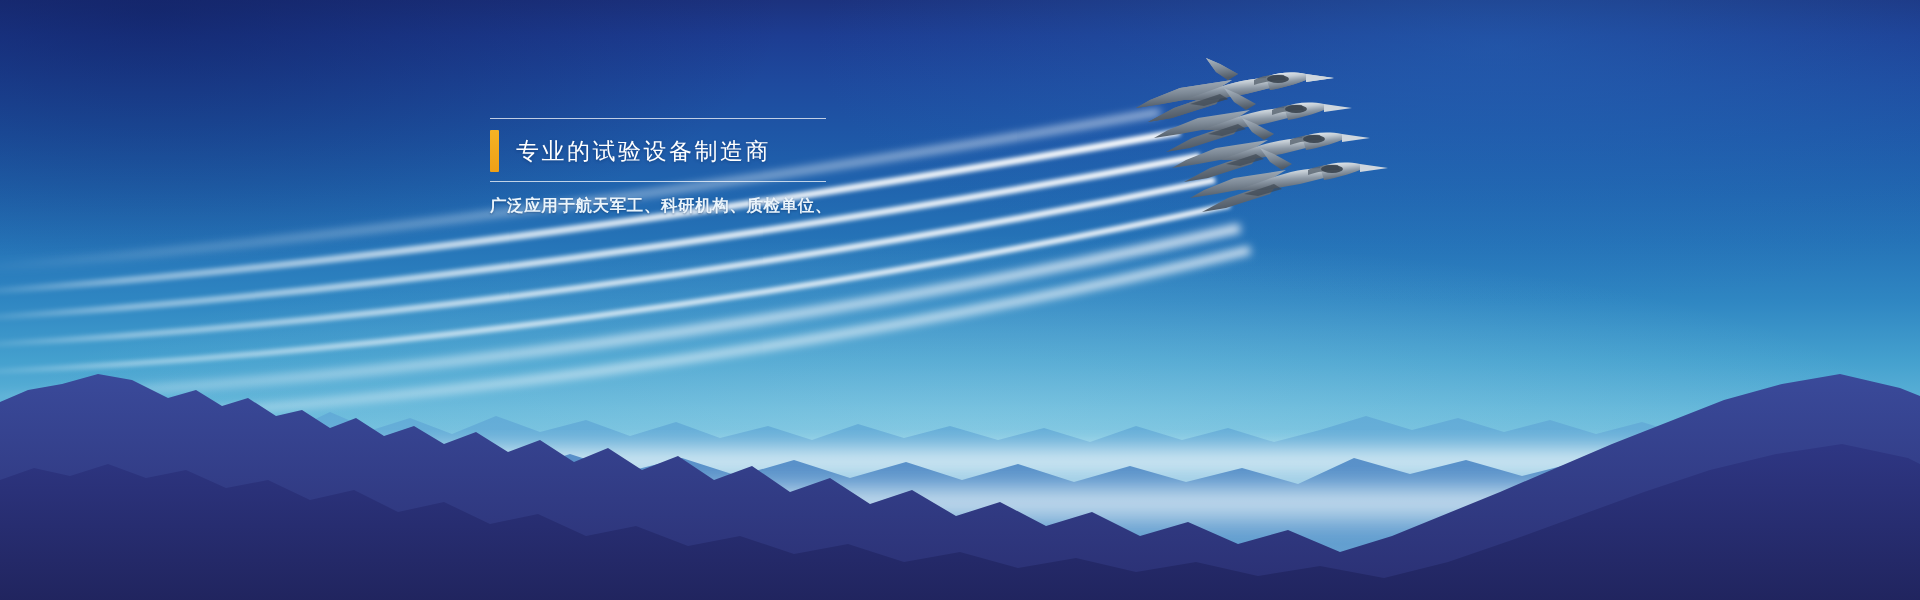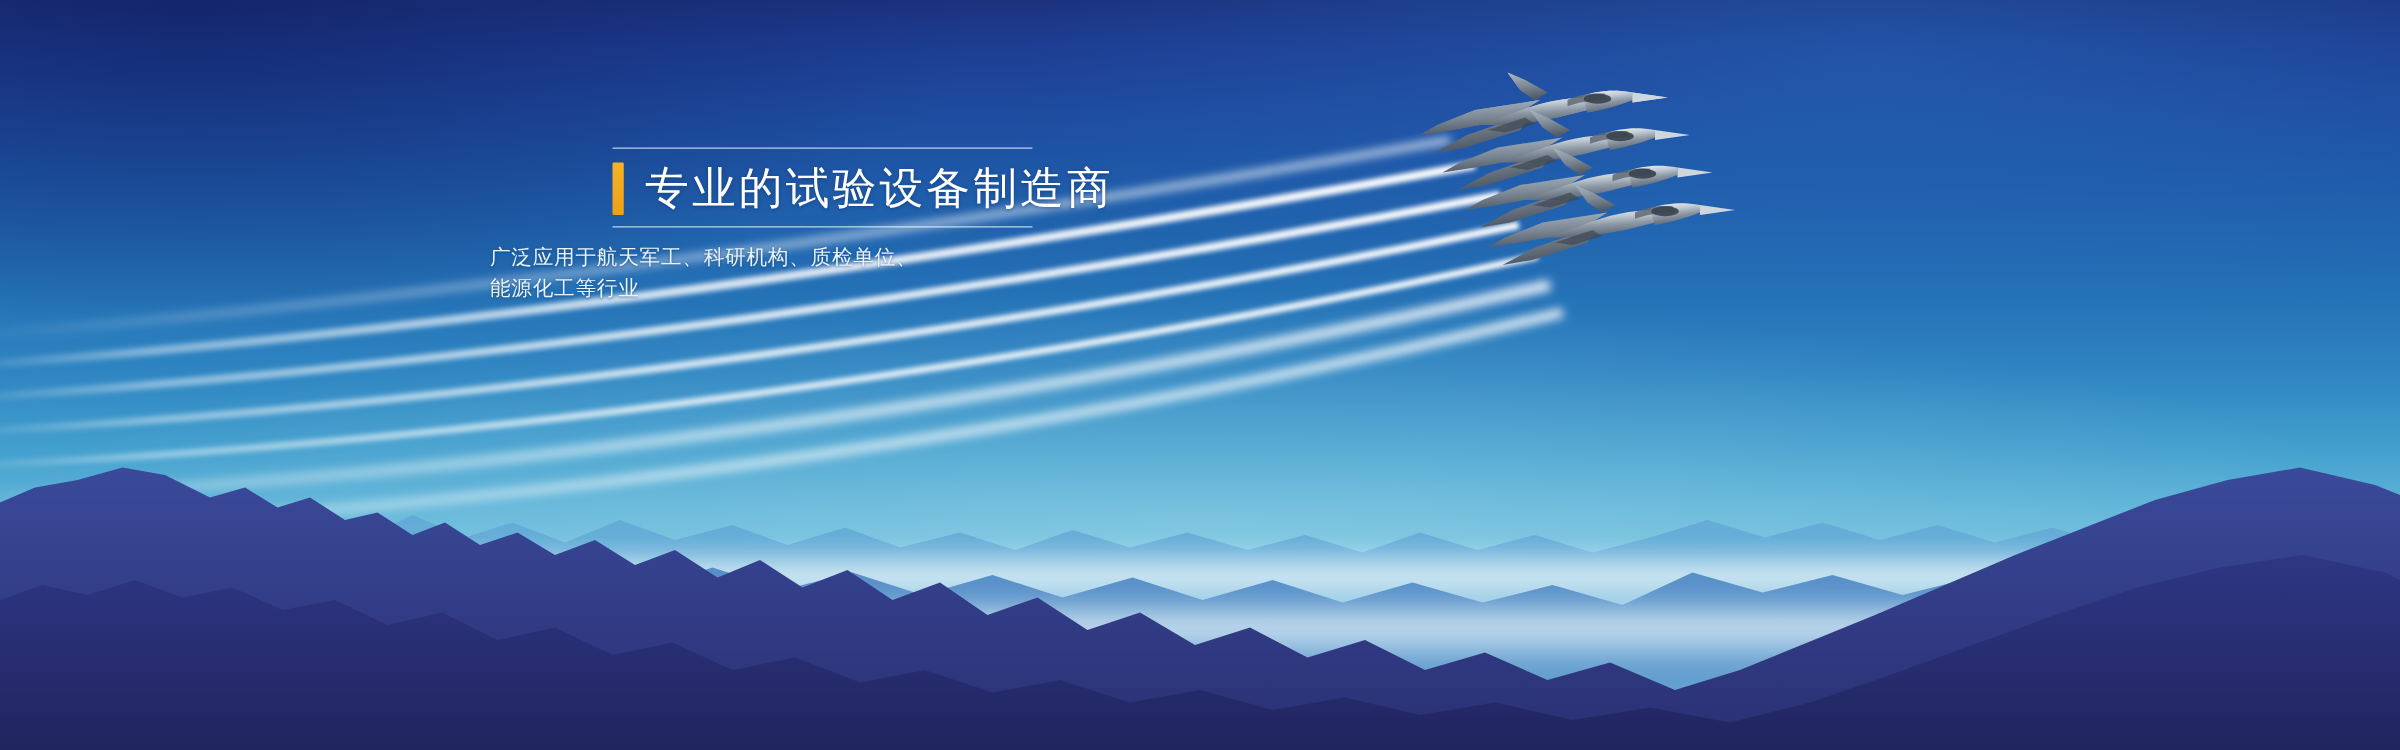--- a/index.html
+++ b/index.html
@@ -35,23 +35,23 @@
   .mountains{position:absolute;left:0;bottom:0;width:1920px;height:260px;}
   .mountains svg{width:1920px;height:260px;display:block;}
 
   
   .copy{position:absolute;left:392px;top:118px;width:620px;}
   .rule{height:1px;background:rgba(255,255,255,.72);width:336px;margin-left:98px;}
   .rule.bottom{margin-top:0;}
   .headline-row{display:flex;align-items:center;margin:11px 0 9px 0;}
   .accent-bar{width:9px;height:42px;margin-left:98px;margin-right:17px;
     background:linear-gradient(to bottom,#f5b324,#eea017);flex:0 0 auto;border-radius:1px;}
-  .headline{font-size:35px;line-height:1;color:#ffffff;letter-spacing:2.5px;
+  .headline{font-size:23px;line-height:1;color:#ffffff;letter-spacing:2.5px;
     font-weight:400;white-space:nowrap;text-shadow:0 1px 3px rgba(10,40,90,.45);}
-  .sub{margin-top:11px;}
+  .sub{margin-top:11px;margin-left:98px;font-weight:bold;}
   .sub-line{font-size:16.5px;line-height:25px;color:#eaf4fb;letter-spacing:.6px;
     white-space:nowrap;text-shadow:0 1px 2px rgba(12,45,95,.5);}
 </style>
 </head>
 <body>
 
 <div class="banner">
 
   <div class="sky"></div>
   <div class="sky-vig"></div>
@@ -178,17 +178,16 @@
 
   <div class="copy">
     <div class="rule"></div>
     <div class="headline-row">
       <span class="accent-bar"></span>
       <span class="headline">专业的试验设备制造商</span>
     </div>
     <div class="rule bottom"></div>
     <div class="sub">
       <div class="sub-line">广泛应用于航天军工、科研机构、质检单位、</div>
-      <div class="sub-line">能源化工等行业</div>
     </div>
   </div>
 
 </div>
 
 </body></html>

